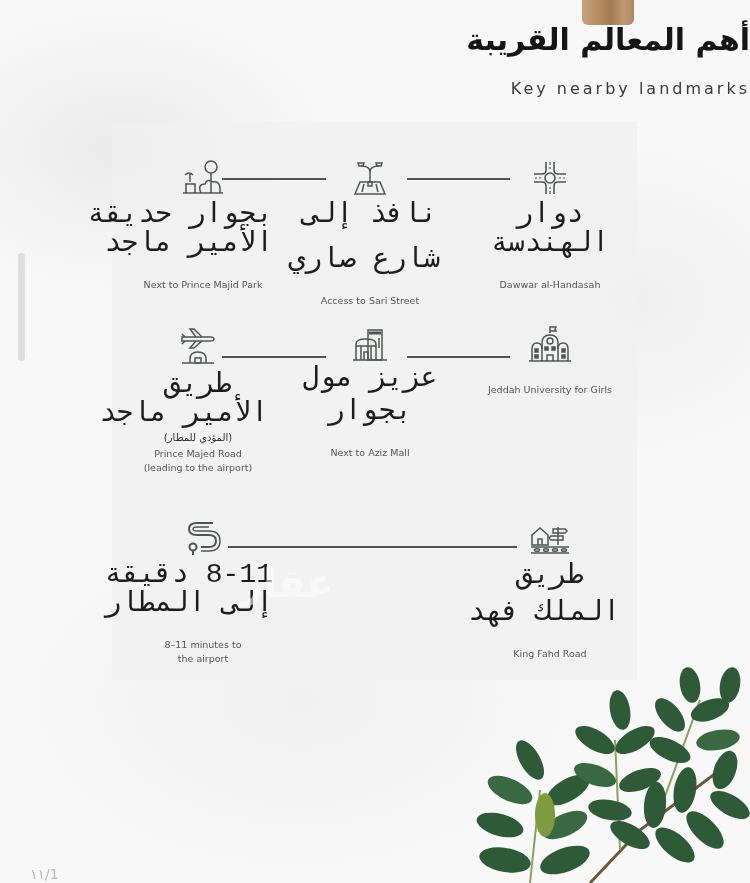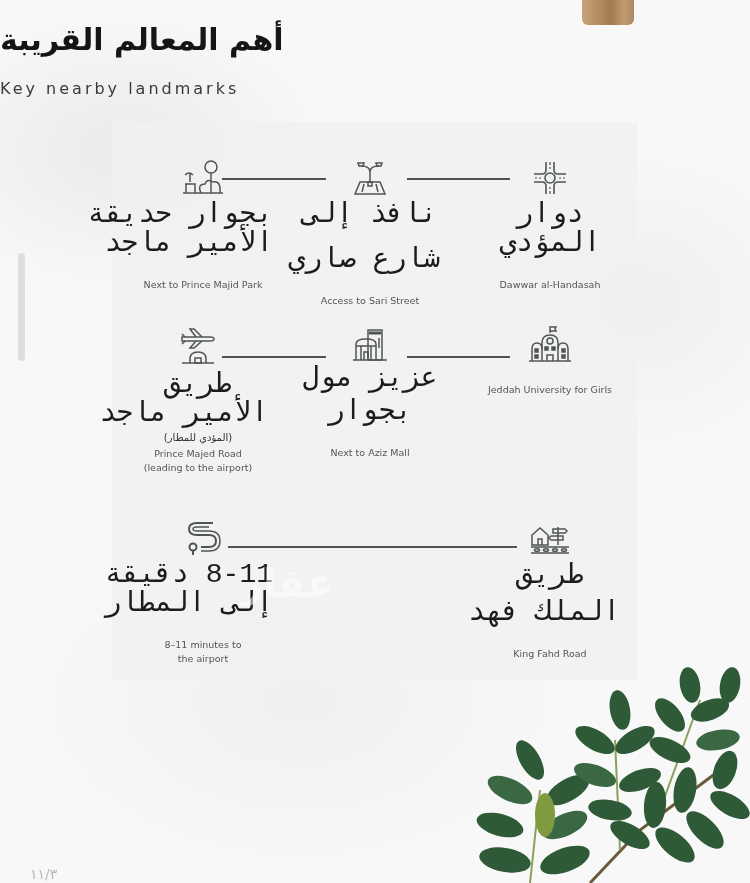--- a/index.html
+++ b/index.html
@@ -16,21 +16,21 @@
         radial-gradient(ellipse 300px 200px at 120px 150px, rgba(225,225,225,0.6), transparent 70%),
         radial-gradient(ellipse 260px 220px at 640px 300px, rgba(230,230,230,0.5), transparent 70%),
         radial-gradient(ellipse 400px 250px at 300px 700px, rgba(232,232,232,0.5), transparent 70%),
         #f8f8f9;
     }
     .wood {
       position: absolute; left: 582px; top: 0; width: 52px; height: 25px;
       background: linear-gradient(90deg, #c8a27a 0%, #b48a5f 35%, #a37a52 55%, #c09a72 80%, #b08660 100%);
       border-radius: 0 0 6px 6px;
     }
-    .header { position: absolute; left: 0; top: 18px; width: 750px; text-align: left; }
+    .header { position: absolute; left: 0; top: 18px; width: 750px; text-align: right; }
     .title-ar {
       font-size: 30px; font-weight: bold; color: #151515;
       direction: rtl; line-height: 44px; margin-left: 0;
     }
     .title-en {
       font-size: 16px; letter-spacing: 3px; color: #3a3a3a; margin-top: 12px; line-height: 30px;
     }
     .panel {
       position: absolute; left: 112px; top: 122px; width: 525px; height: 558px;
       background: rgba(240,240,240,0.75);
@@ -84,21 +84,21 @@
 <div class="item" style="left:480px; top:160px; width:140px;">
   <svg class="icon" width="36" height="36" viewBox="0 0 36 36" fill="none" stroke="#4f5651" stroke-width="1.6">
     <circle cx="18" cy="18" r="5"></circle>
     <path d="M14 2 V10 Q14 14 10 14 H2"></path>
     <path d="M22 2 V10 Q22 14 26 14 H34"></path>
     <path d="M14 34 V26 Q14 22 10 22 H2"></path>
     <path d="M22 34 V26 Q22 22 26 22 H34"></path>
     <path d="M18 2 V5 M18 7 V9 M18 27 V29 M18 31 V34 M3 18 H5 M7 18 H9 M27 18 H29 M31 18 H33" stroke-width="1.2"></path>
   </svg>
   <div class="ar">دوار</div>
-  <div class="ar" style="margin-top:0">المؤدي</div>
+  <div class="ar" style="margin-top:0">الهندسة</div>
   <div class="en">Dawwar al-Handasah</div>
 </div>
 
 <div class="item" style="left:300px; top:160px; width:140px;">
   <svg class="icon" width="36" height="36" viewBox="0 0 36 36" fill="none" stroke="#4f5651" stroke-width="1.5">
     <path d="M6 3 H12 L11 6 H7 Z M24 3 H30 L29 6 H25 Z"></path>
     <path d="M9 6 Q18 6 18 12 Q18 6 27 6"></path>
     <path d="M18 12 V22"></path>
     <rect x="16" y="22" width="4" height="4"></rect>
     <path d="M8 22 L3 34 H33 L28 22 Z"></path>
@@ -232,13 +232,13 @@
     <ellipse cx="248" cy="70" rx="22" ry="10" transform="rotate(-10 248 70)" fill="#3a6842"></ellipse>
     <ellipse cx="200" cy="45" rx="20" ry="10" transform="rotate(50 200 45)"></ellipse>
     <ellipse cx="240" cy="40" rx="20" ry="10" transform="rotate(-20 240 40)"></ellipse>
     <ellipse cx="260" cy="15" rx="10" ry="18" transform="rotate(10 260 15)"></ellipse>
     <ellipse cx="220" cy="15" rx="10" ry="18" transform="rotate(-10 220 15)"></ellipse>
   </g>
 </svg>
 
 <div class="watermark">عقار</div>
 
-<div class="page-num">١١/٣</div>
+<div class="page-num">١١/1</div>
 
 </body></html>

